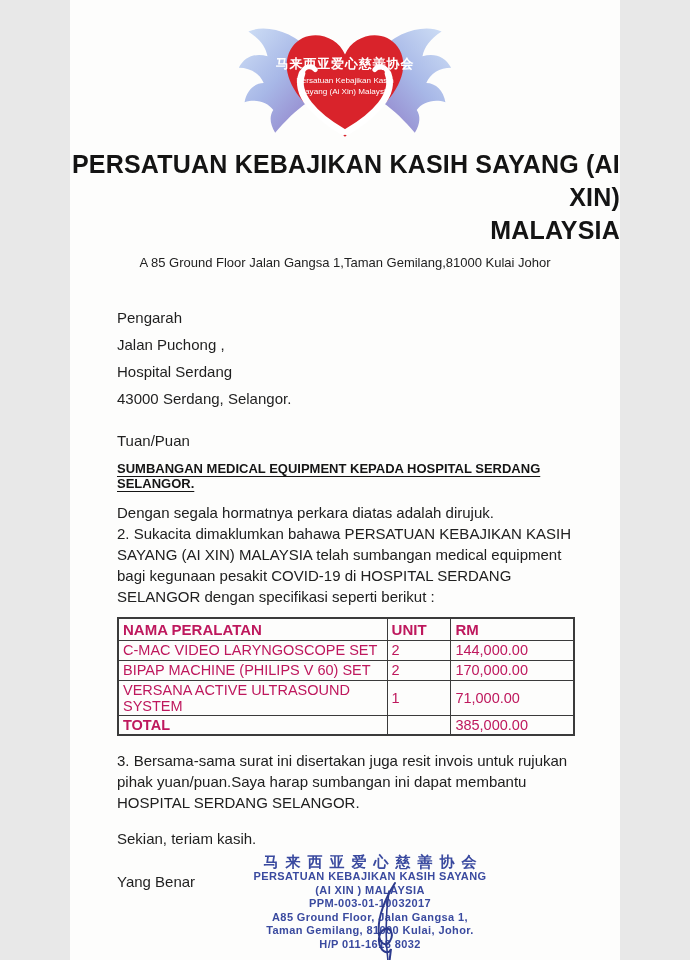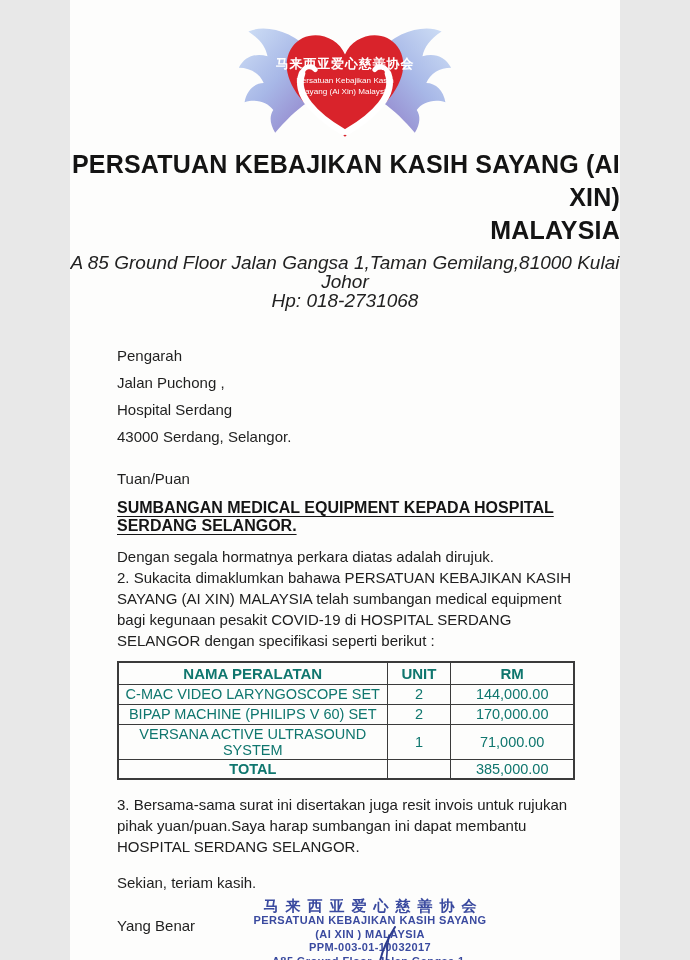--- a/index.html
+++ b/index.html
@@ -12,47 +12,47 @@
   .content { padding:0 45px 0 47px; }
 
   
   .logo { display:block; width:220px; margin:20px auto 0; }
 
   
   .title {
     text-align:right; font-size:25px; font-weight:bold; line-height:33px;
     color:#141414; letter-spacing:0.2px; margin-top:6px;
   }
-  .hdr-line { text-align:center; font-size:19px; line-height:19px; color:#222;font-style:italic; }
+  .hdr-line { text-align:center; font-size:13px; line-height:19px; color:#222; }
   .hdr-block { margin-top:6px; }
 
   
   .recipient { margin-top:32px; font-size:15px; }
   .recipient div { line-height:27px; }
 
   .salutation { margin-top:20px; font-size:15px; }
   .subject {
-    margin-top:12px; font-size:16px; font-weight:bold;
+    margin-top:12px; font-size:13px; font-weight:bold;
     text-decoration:underline; text-underline-offset:3px; color:#151515;
   }
 
   .para { font-size:15px; line-height:21px; color:#202020; }
   .p1 { margin-top:11px; }
   .p2 { margin-top:0; }
   .p3 { margin-top:14px; }
   .closing { margin-top:17px; font-size:15px; }
 
   
   table.equip {
     width:100%; margin-top:10px; border-collapse:collapse;
     border:2px solid #3b3b3b;
   }
   table.equip th, table.equip td {
-    border:1px solid #3b3b3b; text-align:center; vertical-align:middle;
-    font-size:14.5px; padding:1px 4px; height:20px; color:#0f766e;
+    border:1px solid #3b3b3b; text-align:left; vertical-align:middle;
+    font-size:14.5px; padding:1px 4px; height:20px; color:#be185d;
   }
   table.equip th { font-weight:bold; font-size:15px; height:22px; }
   .col-name { width:59%; } .col-unit { width:14%; } .col-rm { width:27%; }
   .total-label { font-weight:bold; }
 
   
   .sig-area { position:relative; height:102px; margin-top:6px; }
   .yang-benar { position:absolute; left:0; top:20px; font-size:15px; }
   .stamp {
     position:absolute; left:88px; top:0; width:330px; text-align:center;
@@ -101,21 +101,20 @@
     <text x="115" y="66" text-anchor="middle" font-size="8.5" fill="#ffffff">Persatuan Kebajikan Kasih</text>
     <text x="115" y="77" text-anchor="middle" font-size="8.5" fill="#ffffff">Sayang (Ai Xin) Malaysia</text>
   </svg>
 
   <div class="title">
     <div>PERSATUAN KEBAJIKAN KASIH SAYANG (AI XIN)</div>
     <div>MALAYSIA</div>
   </div>
   <div class="hdr-block">
     <div class="hdr-line">A 85 Ground Floor Jalan Gangsa 1,Taman Gemilang,81000 Kulai Johor</div>
-    <div class="hdr-line">Hp: 018-2731068</div>
   </div>
 
   <div class="content">
 
     <div class="recipient">
       <div>Pengarah</div>
       <div>Jalan Puchong ,</div>
       <div>Hospital Serdang</div>
       <div>43000 Serdang, Selangor.</div>
     </div>

